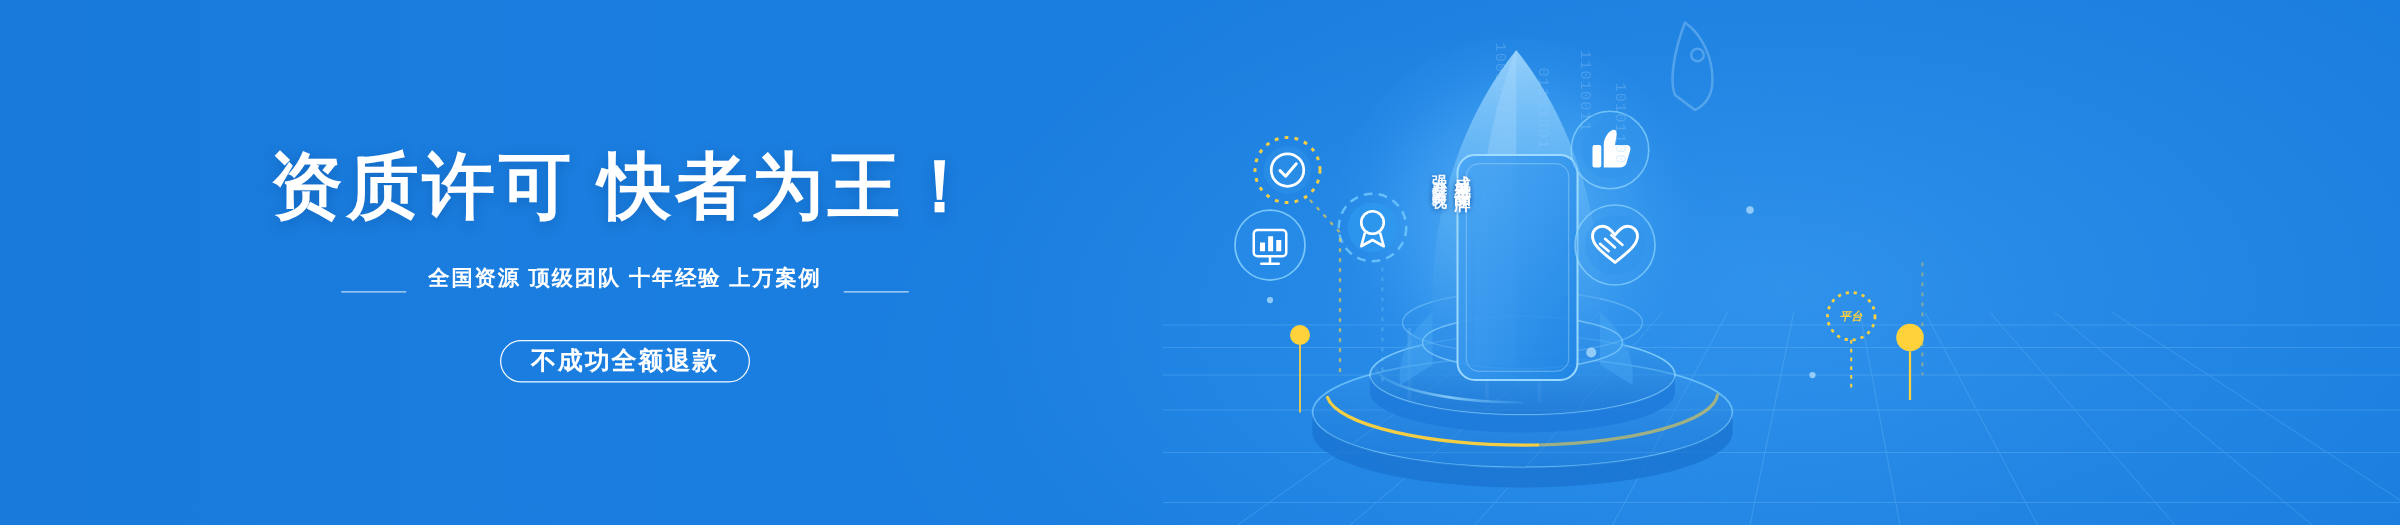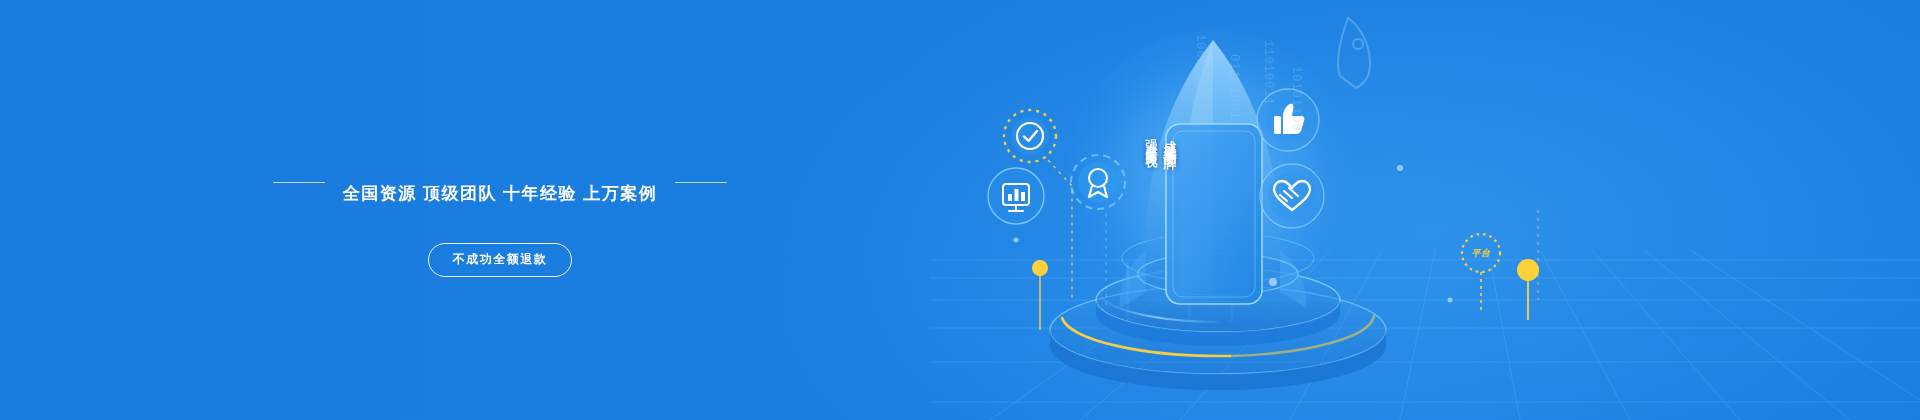--- a/index.html
+++ b/index.html
@@ -40,21 +40,21 @@
   .headline {
     color:#ffffff;
     font-size:58px;
     font-weight:bold;
     letter-spacing:3px;
     line-height:1;
     white-space:nowrap;
     text-shadow:0 2px 10px rgba(8,60,125,0.30);
   }
   .sub-row {
-    display:flex; align-items:flex-start;
+    display:flex; align-items:flex-end;
     gap:18px;
     margin-top:32px;
   }
   .sub-dash {
     width:52px; height:1px;
     background:rgba(255,255,255,0.72);
     display:block;
   }
   .subtitle {
     color:#ffffff;
@@ -65,21 +65,21 @@
   }
   .cta {
     margin-top:38px;
     display:inline-flex;
     align-items:center; justify-content:center;
     height:34px;
     padding:0 24px;
     border:1.5px solid rgba(255,255,255,0.95);
     border-radius:18px;
     color:#ffffff;
-    font-size:12px;
+    font-size:20px;
     font-weight:bold;
     letter-spacing:1.5px;
     white-space:nowrap;
     background:transparent;
     cursor:pointer;
   }
   
   .art {
     position:absolute;
     left:930px; top:0;
@@ -290,20 +290,21 @@
 
     <div class="platform-tag">平台</div>
 
     <div class="binary" style="left:262px; top:34px;">10011010</div>
     <div class="binary" style="left:296px; top:54px;">01101001</div>
     <div class="binary" style="left:330px; top:40px;">11010011</div>
     <div class="binary" style="left:358px; top:66px;">10101100</div>
   </div>
 
   <div class="copy">
+    <div class="headline">资质许可  快者为王！</div>
 
     <div class="sub-row">
       <span class="sub-dash"></span>
       <span class="subtitle">全国资源  顶级团队  十年经验  上万案例</span>
       <span class="sub-dash"></span>
     </div>
 
     <div class="cta">不成功全额退款</div>
   </div>
 

